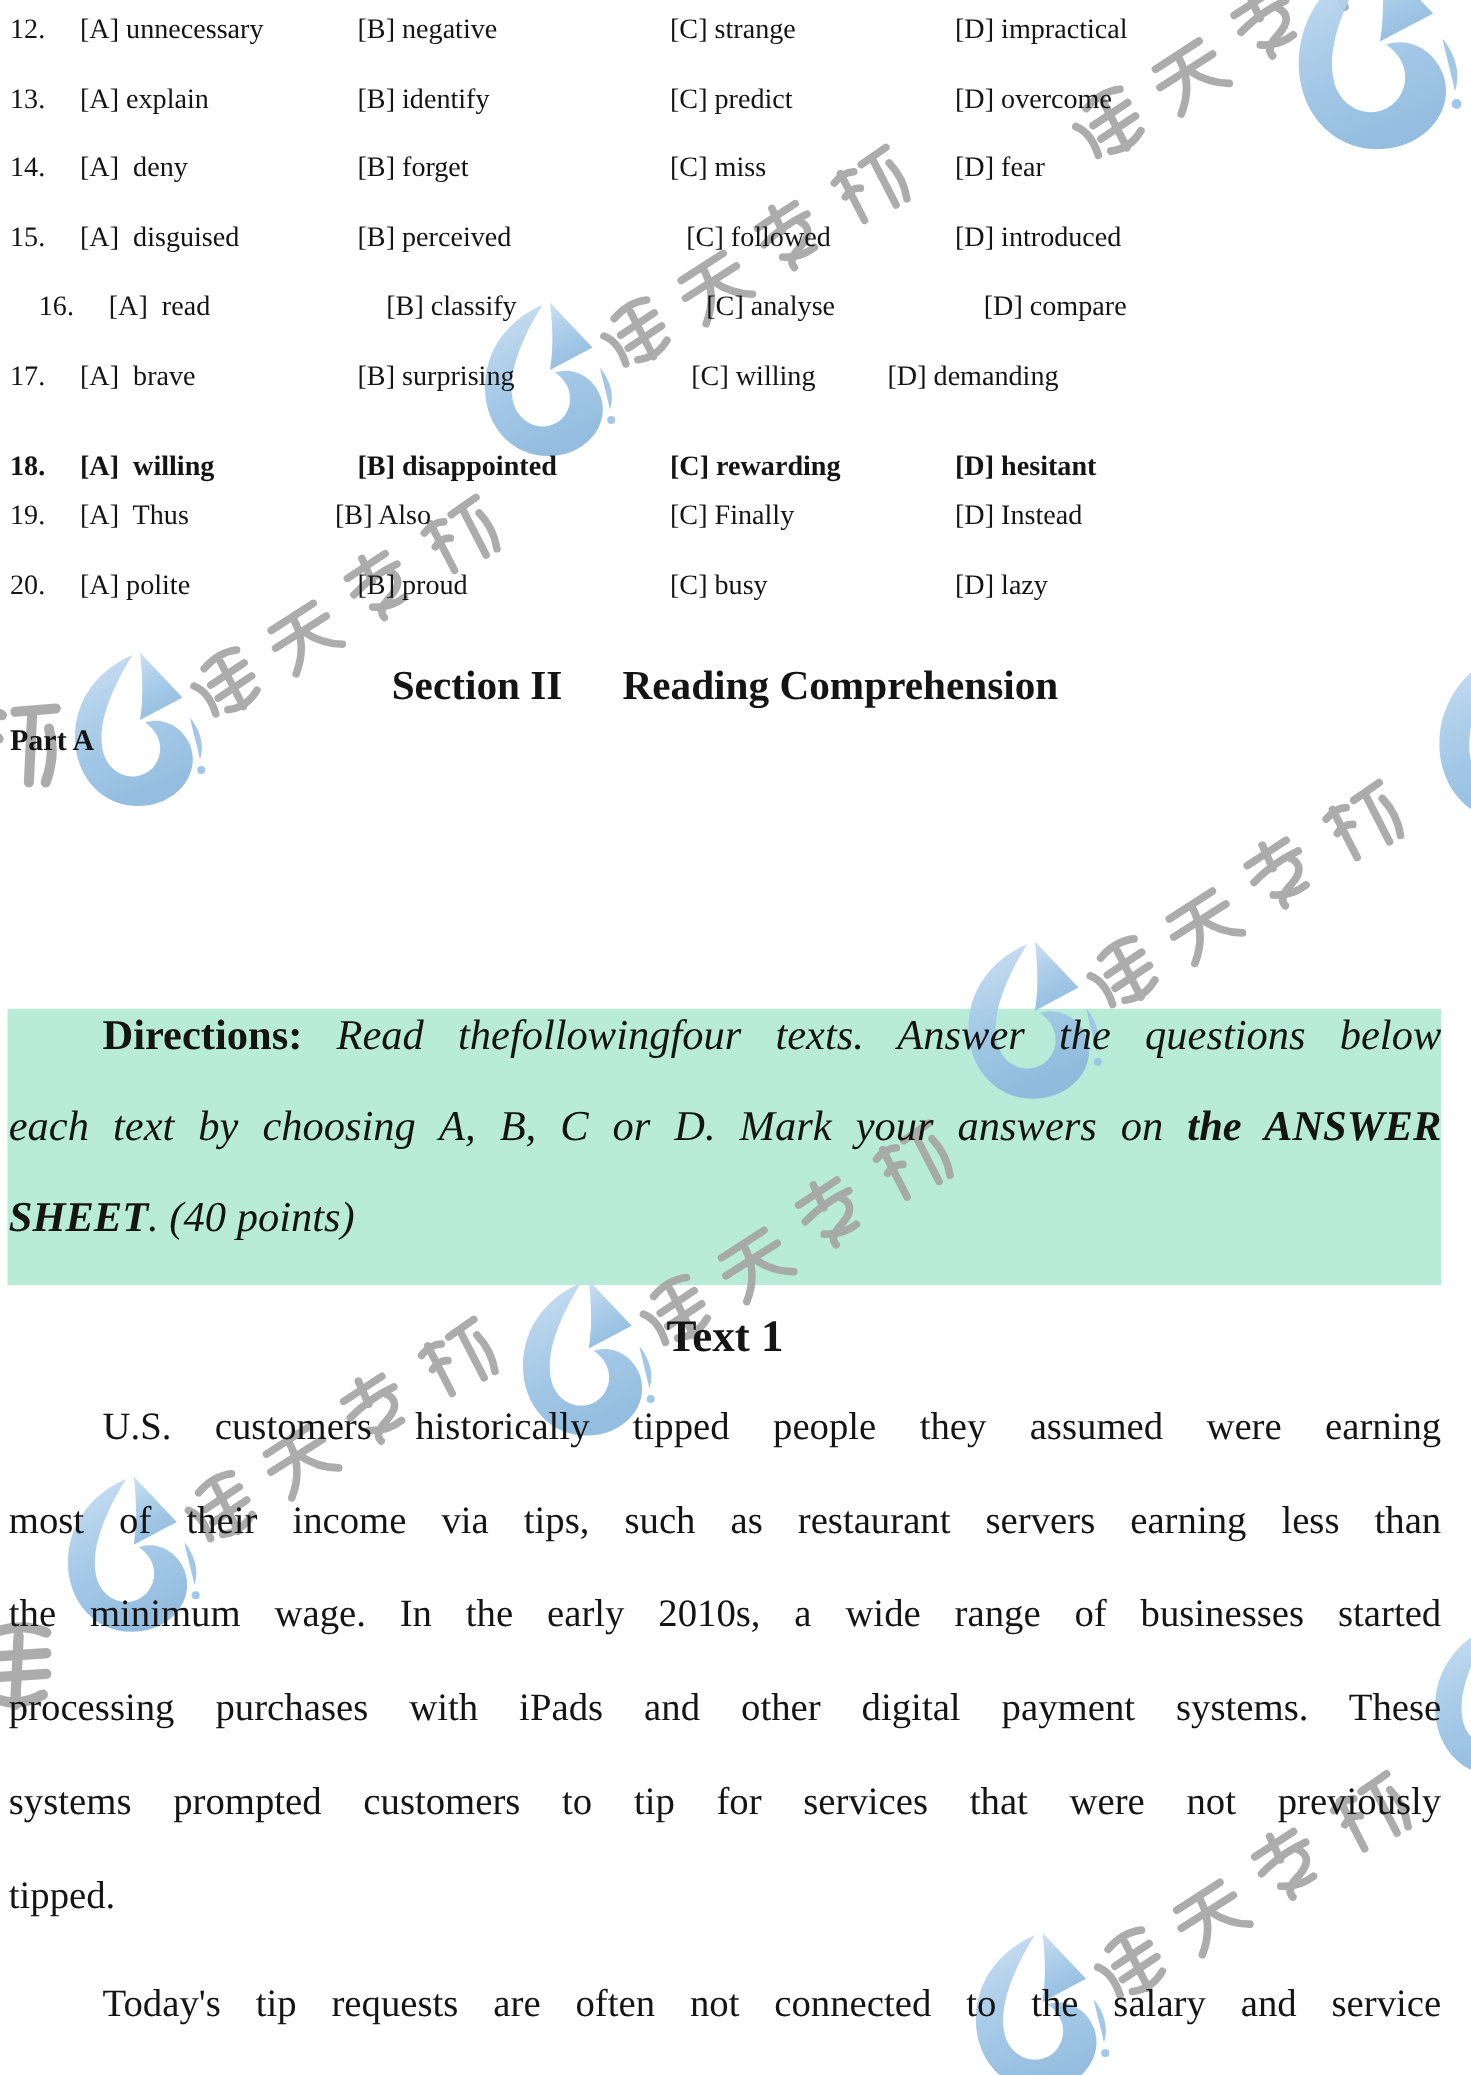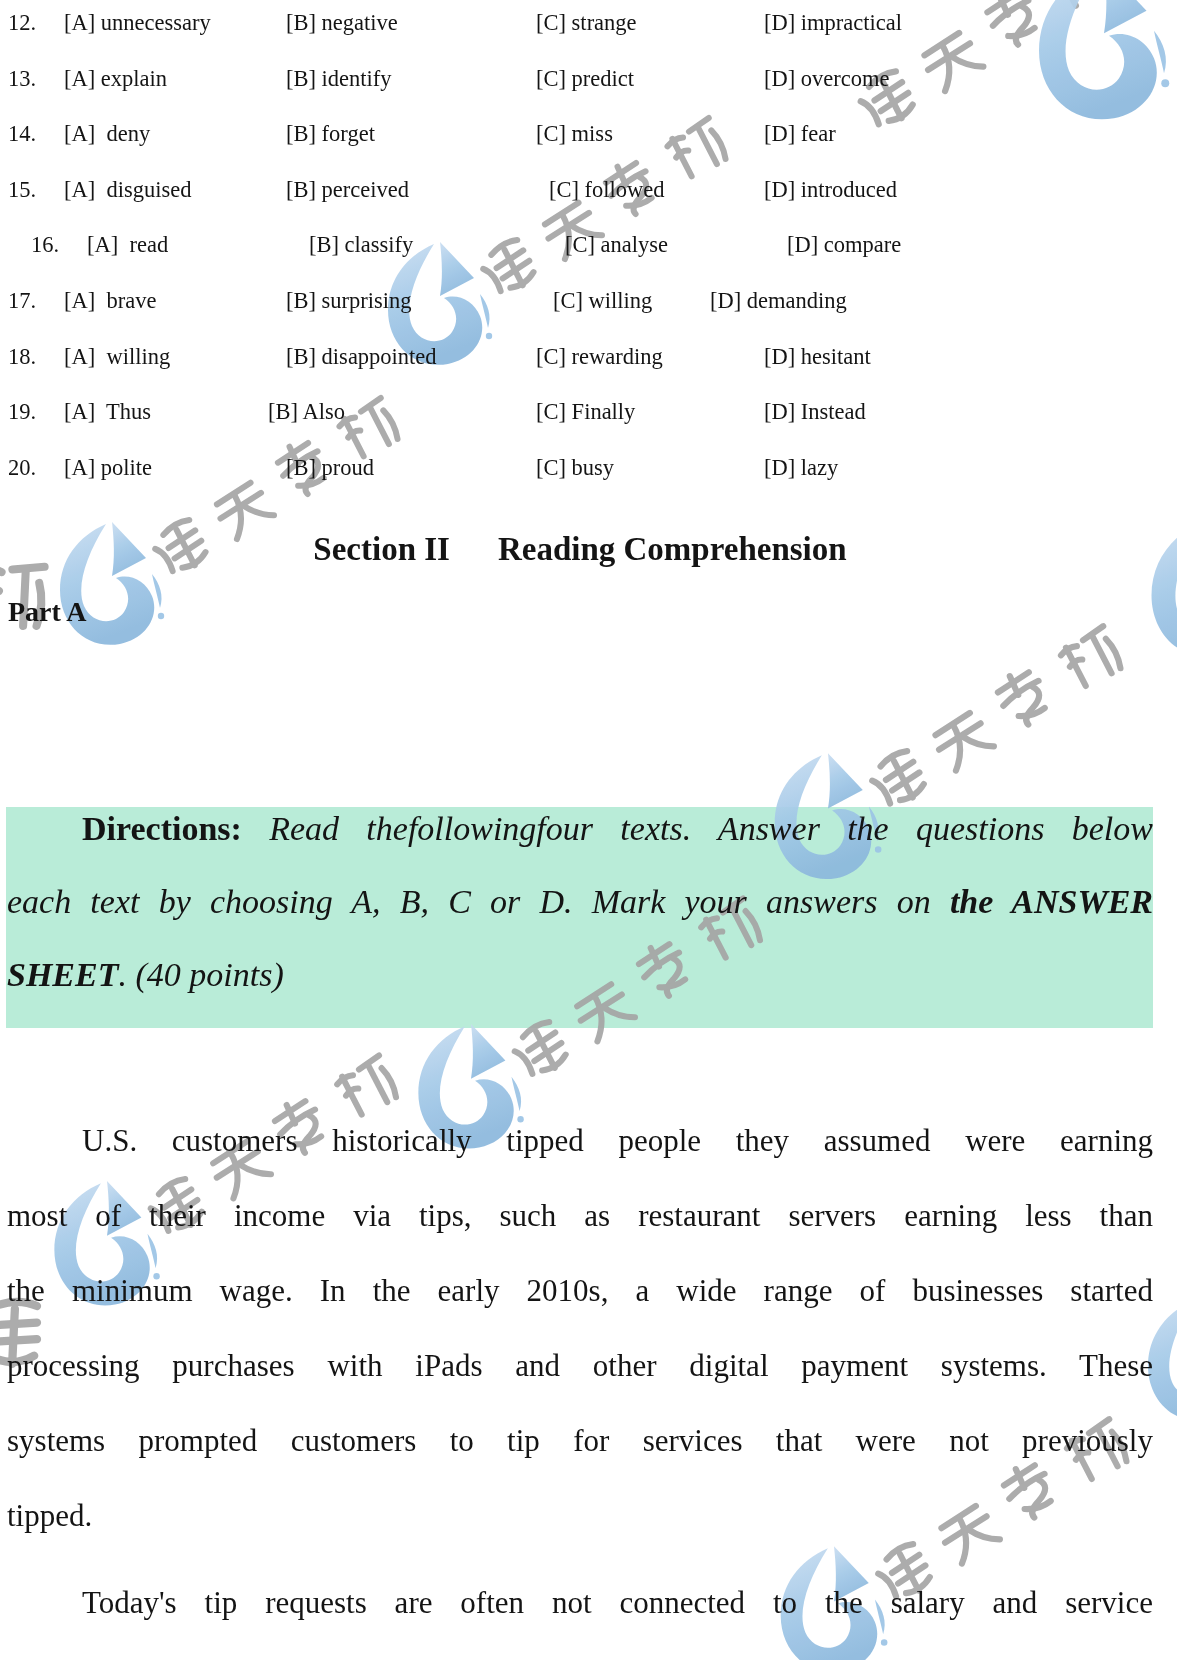--- a/index.html
+++ b/index.html
@@ -21,21 +21,21 @@
   .col-d{left:764px;}
   .row-15 .col-c{left:549px;}
   .row-16 .col-c{left:542px;}
   .row-17 .col-c{left:553px;}
   .row-17 .col-d{left:710px;}
   .row-19 .col-b{left:268px;}
   
   .section-heading{position:absolute;top:531px;left:0;width:1160px;text-align:center;
         font-size:33px;font-weight:bold;margin:0;}
   .section-heading .sec-label{margin-right:48px;}
-  .part-label{position:absolute;top:596px;left:8px;font-size:28px;font-weight:bold;margin:0;}
+  .part-label{position:absolute;top:580px;left:8px;font-size:24px;font-weight:bold;margin:0;}
   .text1-heading{position:absolute;top:1048px;left:0;width:1160px;text-align:center;
         font-size:36px;font-weight:bold;margin:0;}
   
   .directions{position:absolute;left:7px;top:792px;width:1146px;}
   .dir-line{height:73px;line-height:73px;font-size:34px;white-space:normal;}
   .seg-b{font-weight:bold;font-style:normal;}
   .seg-i{font-style:italic;}
   .seg-bi{font-weight:bold;font-style:italic;}
   
   .body-text{position:absolute;left:7px;top:1103px;width:1146px;}
@@ -184,21 +184,21 @@
           <span class="opt col-c">[C] analyse</span>
           <span class="opt col-d">[D] compare</span>
         </div>
         <div class="opt-row row-17" style="top: 284px;">
           <span class="opt num">17.</span>
           <span class="opt col-a">[A]  brave</span>
           <span class="opt col-b">[B] surprising</span>
           <span class="opt col-c">[C] willing</span>
           <span class="opt col-d">[D] demanding</span>
         </div>
-        <div class="opt-row row-18" style="top: 340px;">
+        <div class="opt-row row-18" style="top: 356px; font-weight: bold;">
           <span class="opt num">18.</span>
           <span class="opt col-a">[A]  willing</span>
           <span class="opt col-b">[B] disappointed</span>
           <span class="opt col-c">[C] rewarding</span>
           <span class="opt col-d">[D] hesitant</span>
         </div>
         <div class="opt-row row-19" style="top: 395.2px;">
           <span class="opt num">19.</span>
           <span class="opt col-a">[A]  Thus</span>
           <span class="opt col-b">[B] Also</span>
@@ -219,20 +219,21 @@
     </h2>
 
     <h3 class="part-label">Part A</h3>
 
     <div class="directions" id="directions">
         <div class="dir-line just ind"><span class="seg-b">Directions:</span><span class="seg-i"> Read thefollowingfour texts. Answer the questions below</span></div>
         <div class="dir-line just"><span class="seg-i">each text by choosing A, B, C or D. Mark your answers on </span><span class="seg-bi">the ANSWER</span></div>
         <div class="dir-line"><span class="seg-bi">SHEET</span><span class="seg-i">. (40 points)</span></div>
       </div>
 
+    <h4 class="text1-heading">Text 1</h4>
 
     <div class="body-text" id="bodytext">
         <div class="para para-1">
           <div class="b-line just ind">U.S. customers historically tipped people they assumed were earning</div>
           <div class="b-line just">most of their income via tips, such as restaurant servers earning less than</div>
           <div class="b-line just">the minimum wage. In the early 2010s, a wide range of businesses started</div>
           <div class="b-line just">processing purchases with iPads and other digital payment systems. These</div>
           <div class="b-line just">systems prompted customers to tip for services that were not previously</div>
           <div class="b-line">tipped.</div>
         </div>

